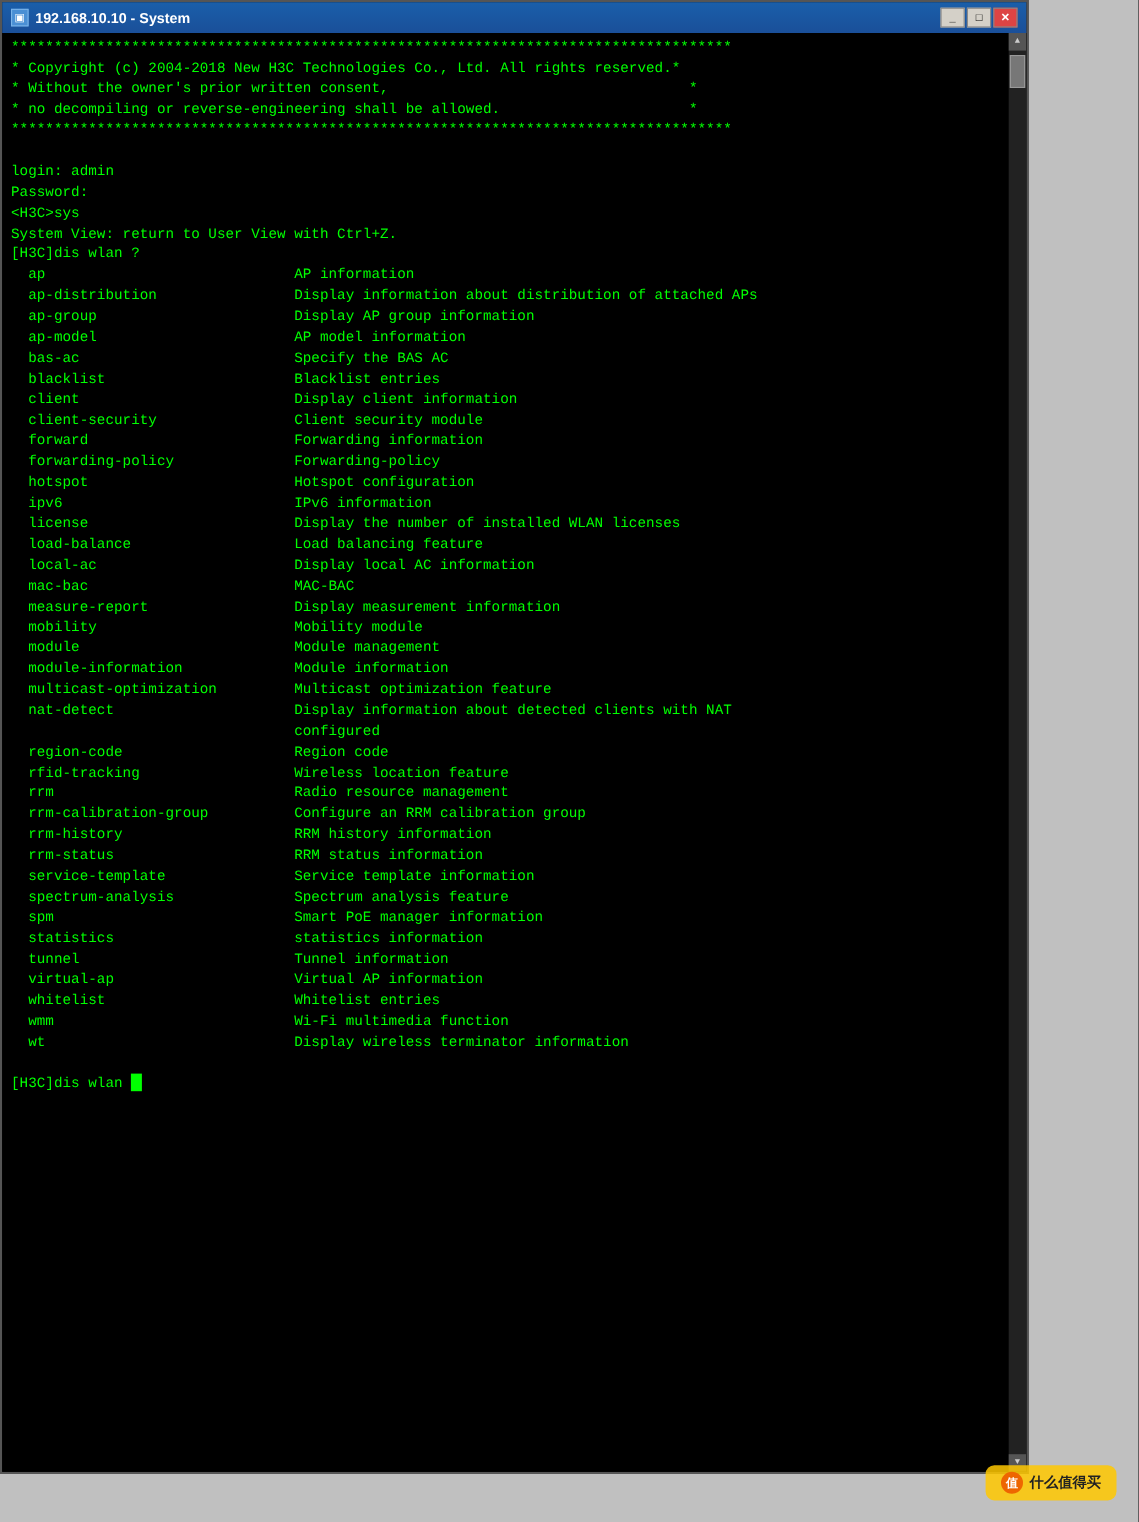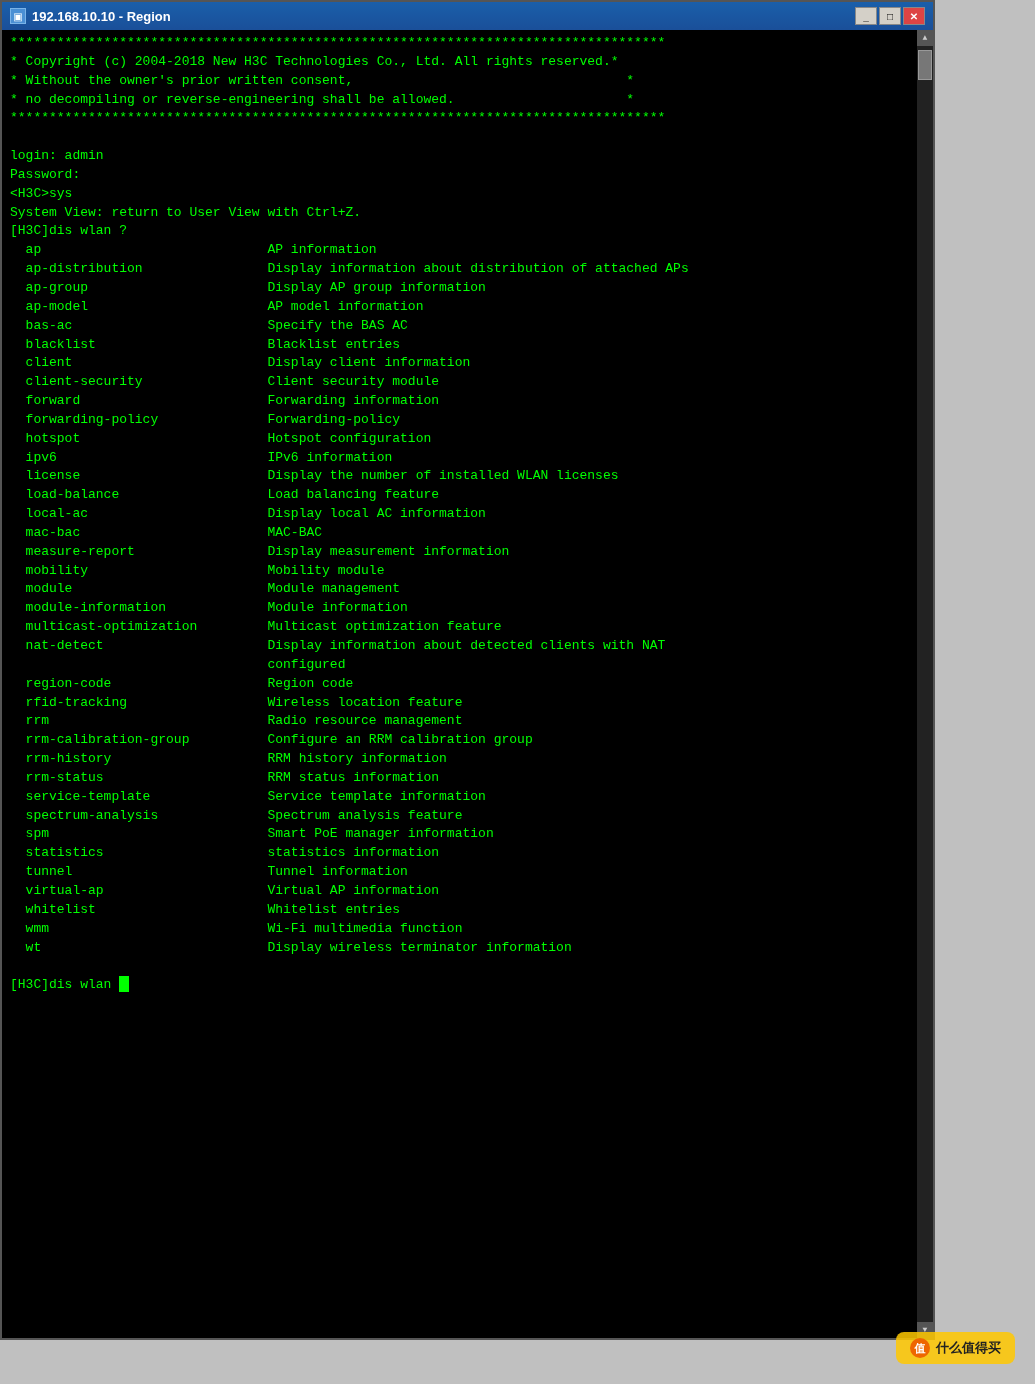--- a/index.html
+++ b/index.html
@@ -173,21 +173,21 @@
   </style>
 </head>
 <body>
 
 <div class="window">
   <div class="title-bar">
     <div class="title-bar-left">
       <div class="title-bar-icon">
         <span>▣</span>
       </div>
-      <span class="title-bar-text">192.168.10.10 - Region</span>
+      <span class="title-bar-text">192.168.10.10 - System</span>
     </div>
     <div class="title-bar-buttons">
       <div class="title-btn">_</div>
       <div class="title-btn">□</div>
       <div class="title-btn close">✕</div>
     </div>
   </div>
 
   <div class="terminal">
     <pre id="terminal-content">************************************************************************************

